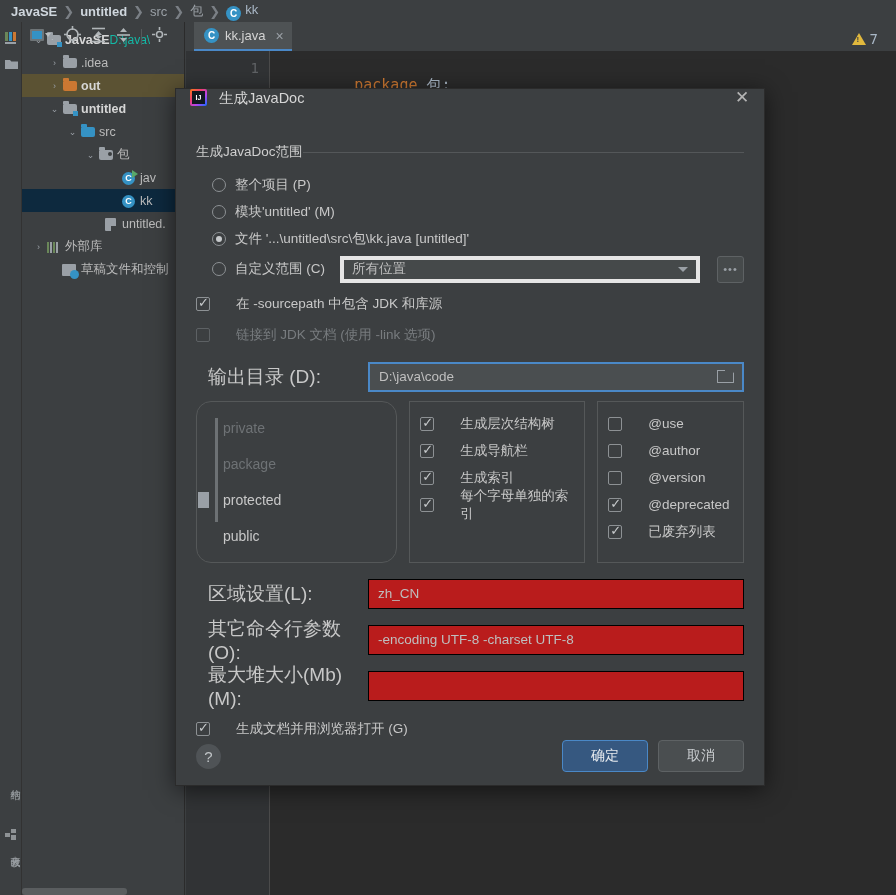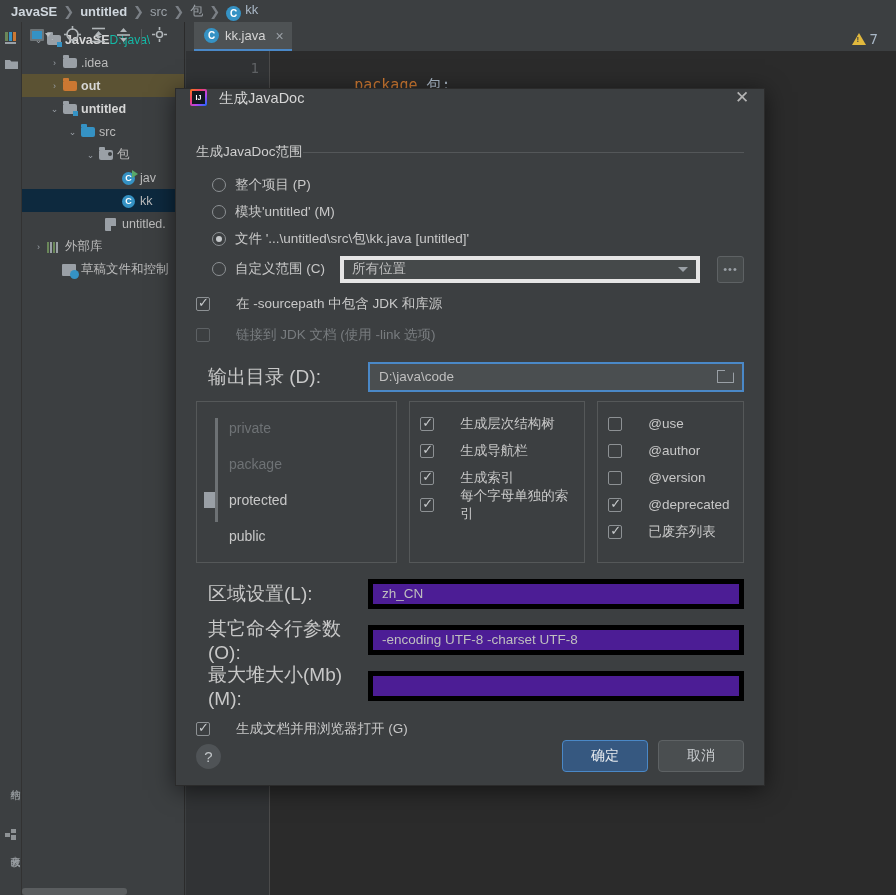--- a/index.html
+++ b/index.html
@@ -201,37 +201,37 @@
     content:"\2713"; position:absolute; left:1px; top:-3px;
     font-size: 13px; color:#c8cbcd; line-height:16px;
   }
   .cb.dis { border-color: #5d6164; }
   .cb-label { font-size: 13.5px; color: #c8c8c8; }
   .cb-label.dis { color: #787c7f; }
 
   .field-row { display: flex; align-items: center; height: 33px; }
   .field-label { width: 160px; font-size: 19px; color: #c8c8c8; margin-left: 12px; }
   .textfield {
-    flex: 1; height: 30px; background: #4c1d95; border: 5px solid #000000;
+    flex: 1; height: 30px; background: #b91c1c; border: 1px solid #000000;
     display: flex; align-items: center; padding: 0 9px; font-size: 13.5px; color: #bfbfbf;
   }
   .textfield.focused { border: 2px solid #4a88c7; background: #4a4e50; }
   .folder-ico { margin-left: auto; width: 16px; height: 13px; position: relative; }
   .folder-ico:before {
     content:""; position:absolute; left:0; top:2px; width:15px; height:9px;
     border:1.5px solid #9aa0a6; border-radius:1px; border-top-color:transparent;
   }
   .folder-ico:after {
     content:""; position:absolute; left:0; top:0; width:7px; height:3px;
     border-top:1.5px solid #9aa0a6; border-left:1.5px solid #9aa0a6;
   }
 
   .panels { display: flex; gap: 12px; margin-top: 8px; }
   .panel { border: 1px solid #555859; background: #3c3f41; padding: 8px 10px; }
-  .panel.vis { width: 206px; position: relative; padding-left: 14px; }
+  .panel.vis { width: 206px; position: relative; padding-left: 8px; border-radius: 15px; }
   .panel.opts { width: 180px; }
   .panel.tags { width: 150px; }
 
   .slider-track {
     position: absolute; left: 18px; top: 16px; width: 3px; height: 104px; background: #6d7174;
   }
   .vis-row { display: flex; align-items: center; height: 36px; padding-left: 18px; position: relative; }
   .vis-text { font-size: 14px; color: #9a9fa3; }
   .vis-text.dim { color: #6e7275; }
   .vis-text.act { color: #c8c8c8; }

